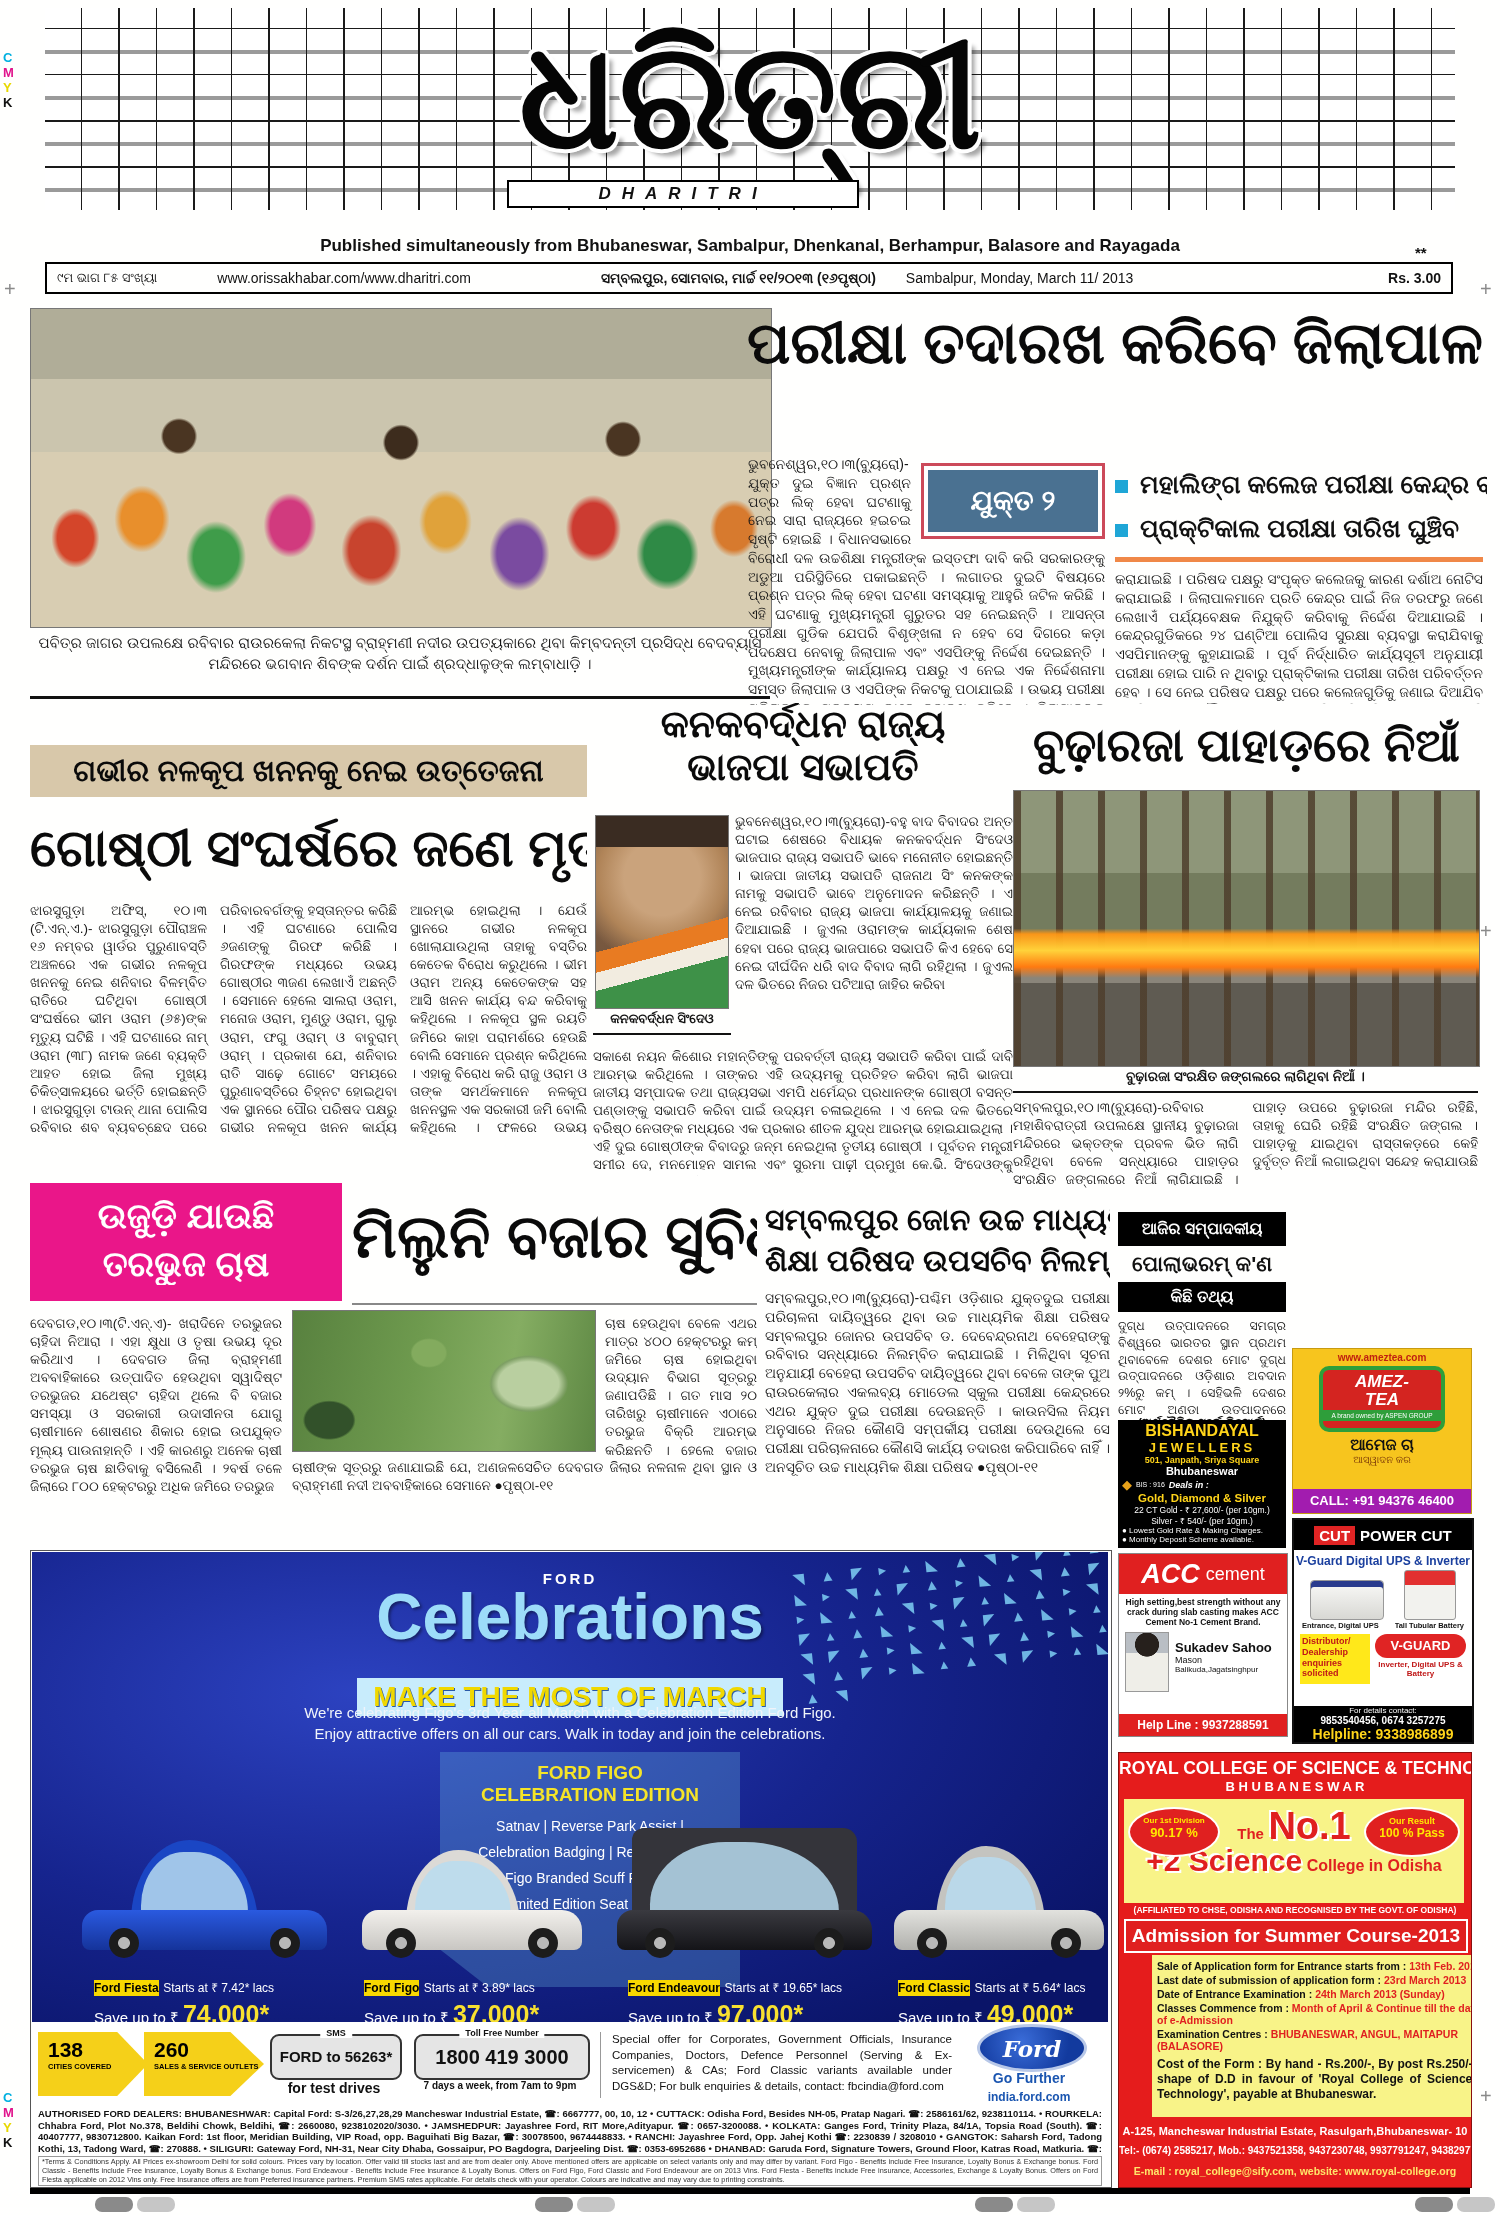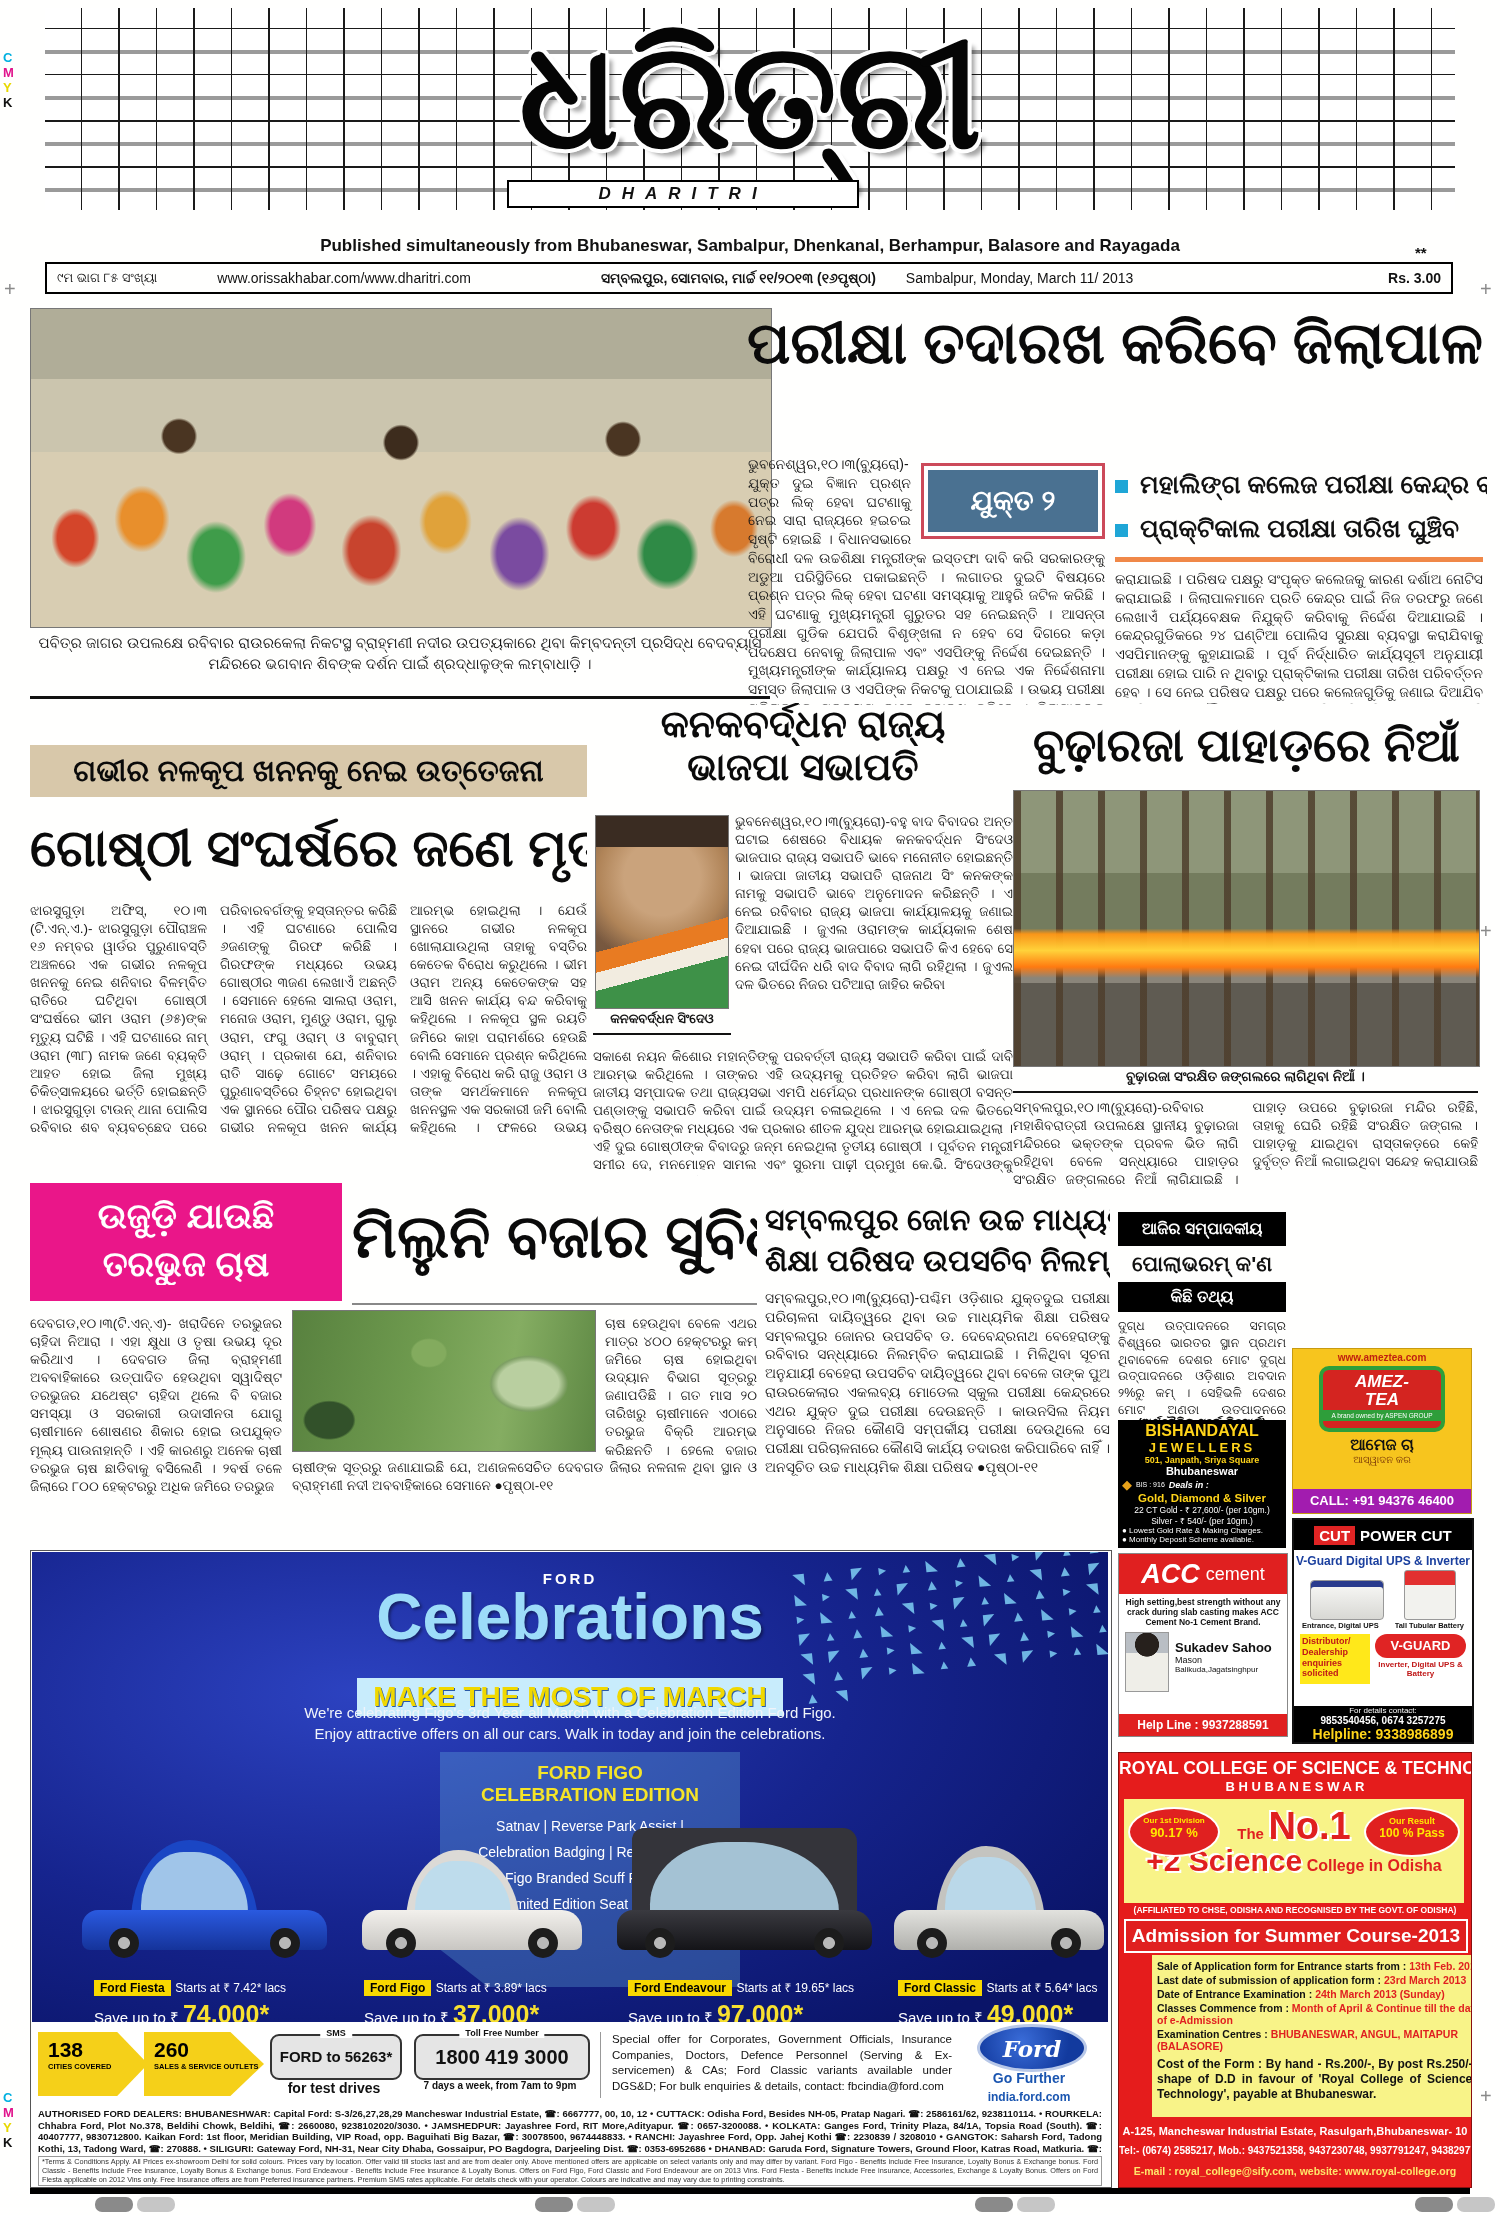--- a/index.html
+++ b/index.html
@@ -61,21 +61,21 @@
     radial-gradient(circle at 50% 32%,#caa37c 0 26%,#b08458 44%,transparent 60%),
     linear-gradient(#8a6a4e,#6e4f38);}
   .mason{background:
     radial-gradient(13px 13px at 50% 20%,#26201c 0 90%,transparent 95%),
     linear-gradient(to bottom,transparent 0 34%,#efeee8 34% 100%),
     #b9bec4;}
   
   .ford-blue{background:radial-gradient(900px 420px at 30% 30%,#2c42c0 0,#16248e 55%,#0a1468 100%);}
   .band-blue{background:#c8ecfc;color:#f0d800;font-weight:bold;text-shadow:1px 1px 0 #2a5aa8;}
   .figo-panel{background:rgba(110,185,225,.30);clip-path:polygon(0 0,100% 0,100% 100%,16% 100%,0 84%);}
-  .tag-y{background:#f8d800;color:#000;font-weight:bold;padding:1px 6px;font-size:12px;display:inline-block;margin-top:20px;}
+  .tag-y{background:#f8d800;color:#000;font-weight:bold;padding:1px 0;font-size:12px;display:inline-block;margin-top:20px;}
   .chev{clip-path:polygon(0 0,72% 0,100% 50%,72% 100%,0 100%);background:#f5d019;color:#000;text-align:left;padding:6px 0 0 10px;}
   .rbox{border:2px solid #333;border-radius:9px;background:#e5e5e5;text-align:center;position:absolute;}
   .rbox .lbl{position:absolute;top:-8px;left:50%;transform:translateX(-50%);background:#fff;padding:0 6px;font-size:9px;font-weight:bold;white-space:nowrap;}
   .ford-oval{width:104px;height:42px;border-radius:50%;background:radial-gradient(circle at 40% 35%,#3a6cd8,#123a9e 70%);border:3px solid #b8c8e8;color:#fff;font-family:"DejaVu Serif",serif;font-style:italic;font-weight:bold;font-size:23px;display:flex;align-items:center;justify-content:center;}
   .confetti{color:#7fd0f5;font-size:15px;letter-spacing:6px;line-height:20px;opacity:.85;transform:rotate(-6deg);}
   .car{position:absolute;}
   .car .cab{position:absolute;left:20%;right:28%;top:0;bottom:32px;border-radius:46% 54% 0 0/95% 100% 0 0;}
   .car .cab::after{content:"";position:absolute;left:8%;right:8%;top:14%;bottom:8%;border-radius:40% 50% 0 0/80% 90% 0 0;background:rgba(185,220,240,.85);}
   .car .bod{position:absolute;left:0;right:0;bottom:8px;height:40px;border-radius:16px 20px 8px 8px;}
   .car .w1,.car .w2{position:absolute;bottom:0;width:30px;height:30px;border-radius:50%;background:radial-gradient(circle,#b8b8b8 0 26%,#1c1c1c 30% 100%);}

